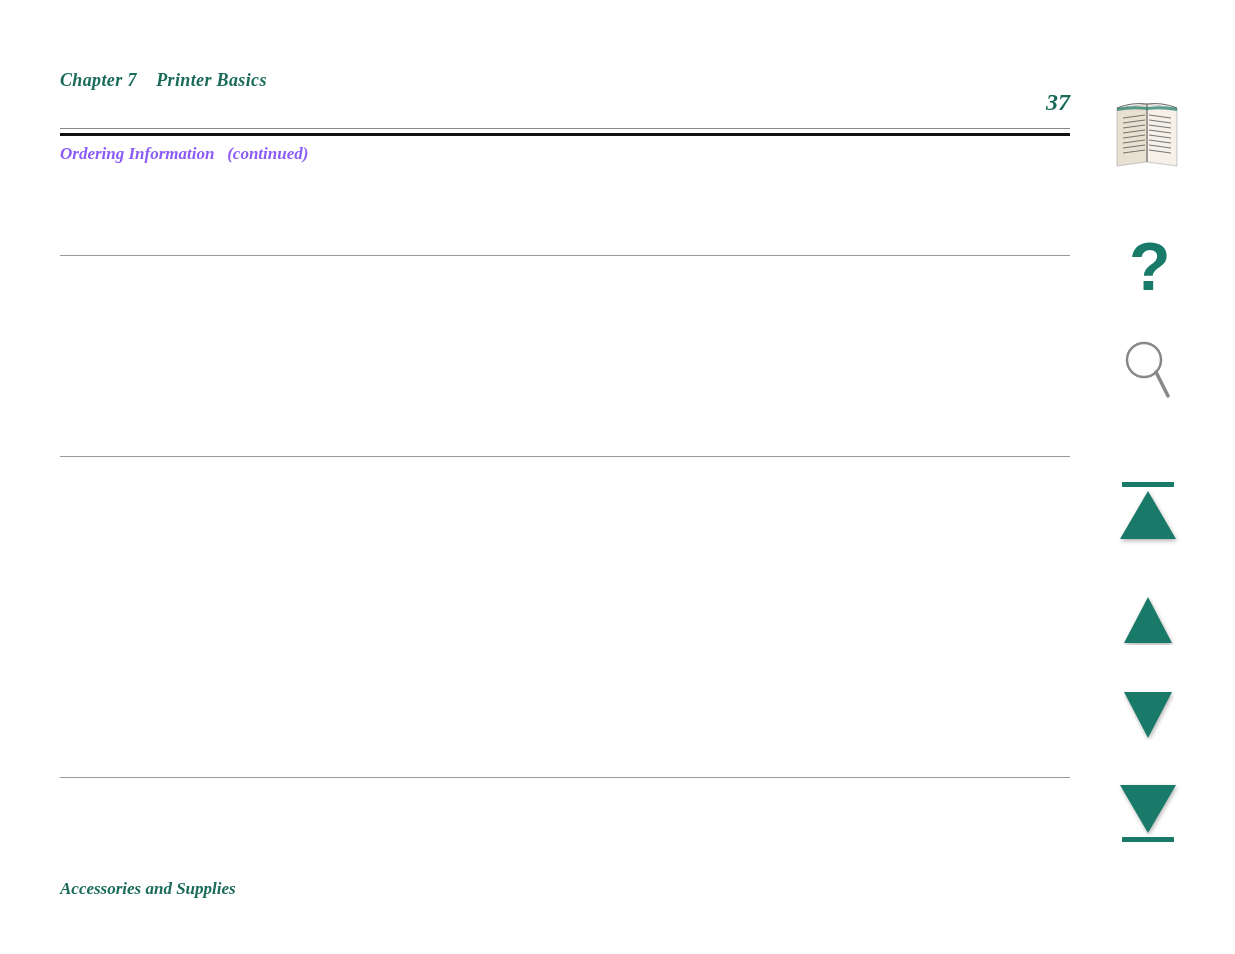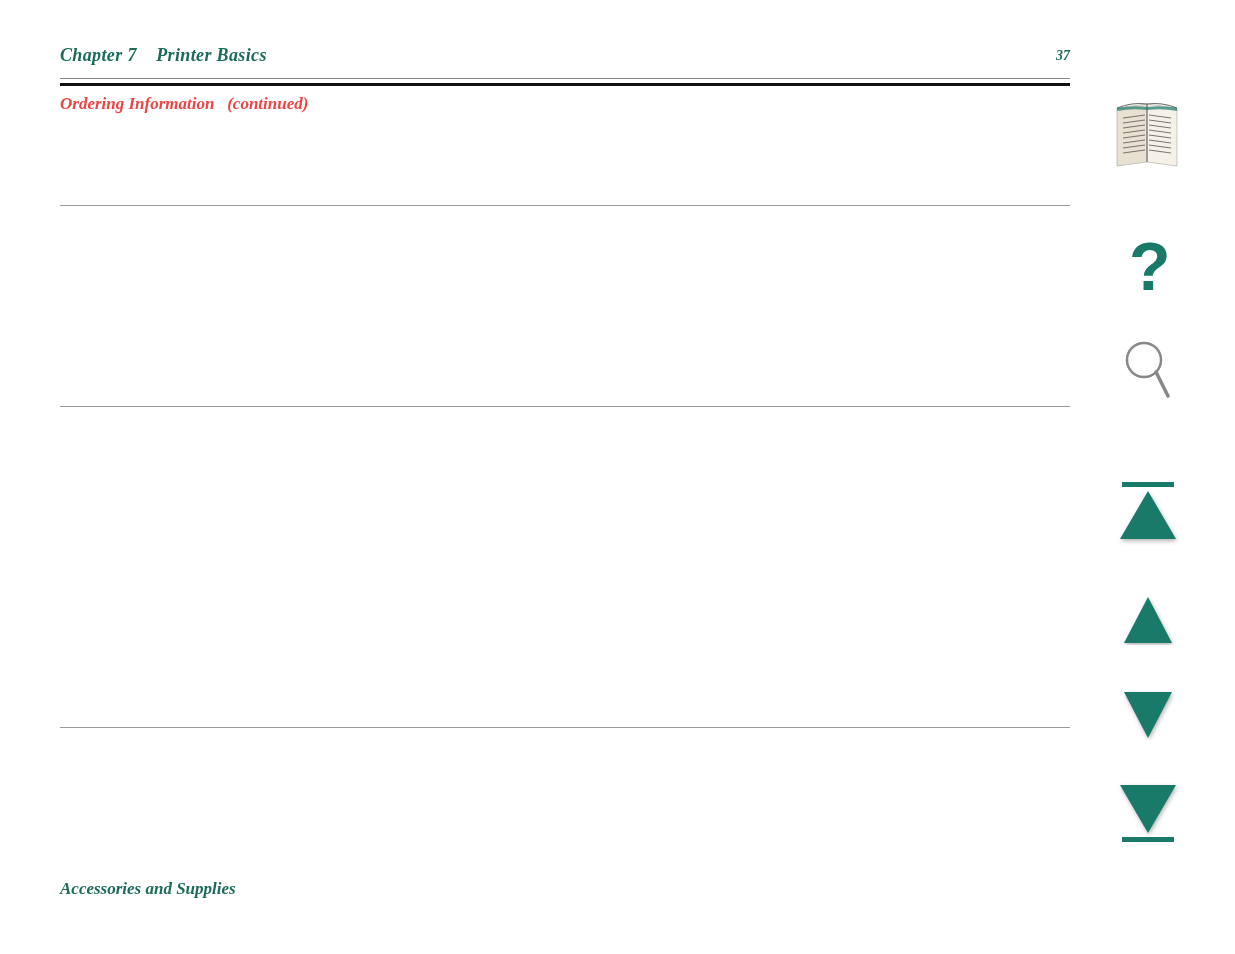--- a/index.html
+++ b/index.html
@@ -34,21 +34,22 @@
       font-weight: bold;
       color: #1a6b5a;
       font-size: 18px;
       letter-spacing: 0.02em;
     }
 
     .page-number {
       font-style: italic;
       font-weight: bold;
       color: #1a6b5a;
-      font-size: 14px;
+      font-size: 24px;
+      margin-top: 44px;
     }
 
     .thin-line {
       border: none;
       border-top: 1px solid #888;
       margin: 0;
     }
 
     .thick-line {
       border: none;
@@ -56,21 +57,21 @@
       margin: 4px 0 0 0;
     }
 
     .section-header {
       padding: 8px 0 6px 0;
     }
 
     .section-title {
       font-style: italic;
       font-weight: bold;
-      color: #ef4444;
+      color: #8b5cf6;
       font-size: 17px;
     }
 
     .divider-line {
       border: none;
       border-top: 1px solid #999;
       margin: 0;
     }
 
     .bottom-section-title {

